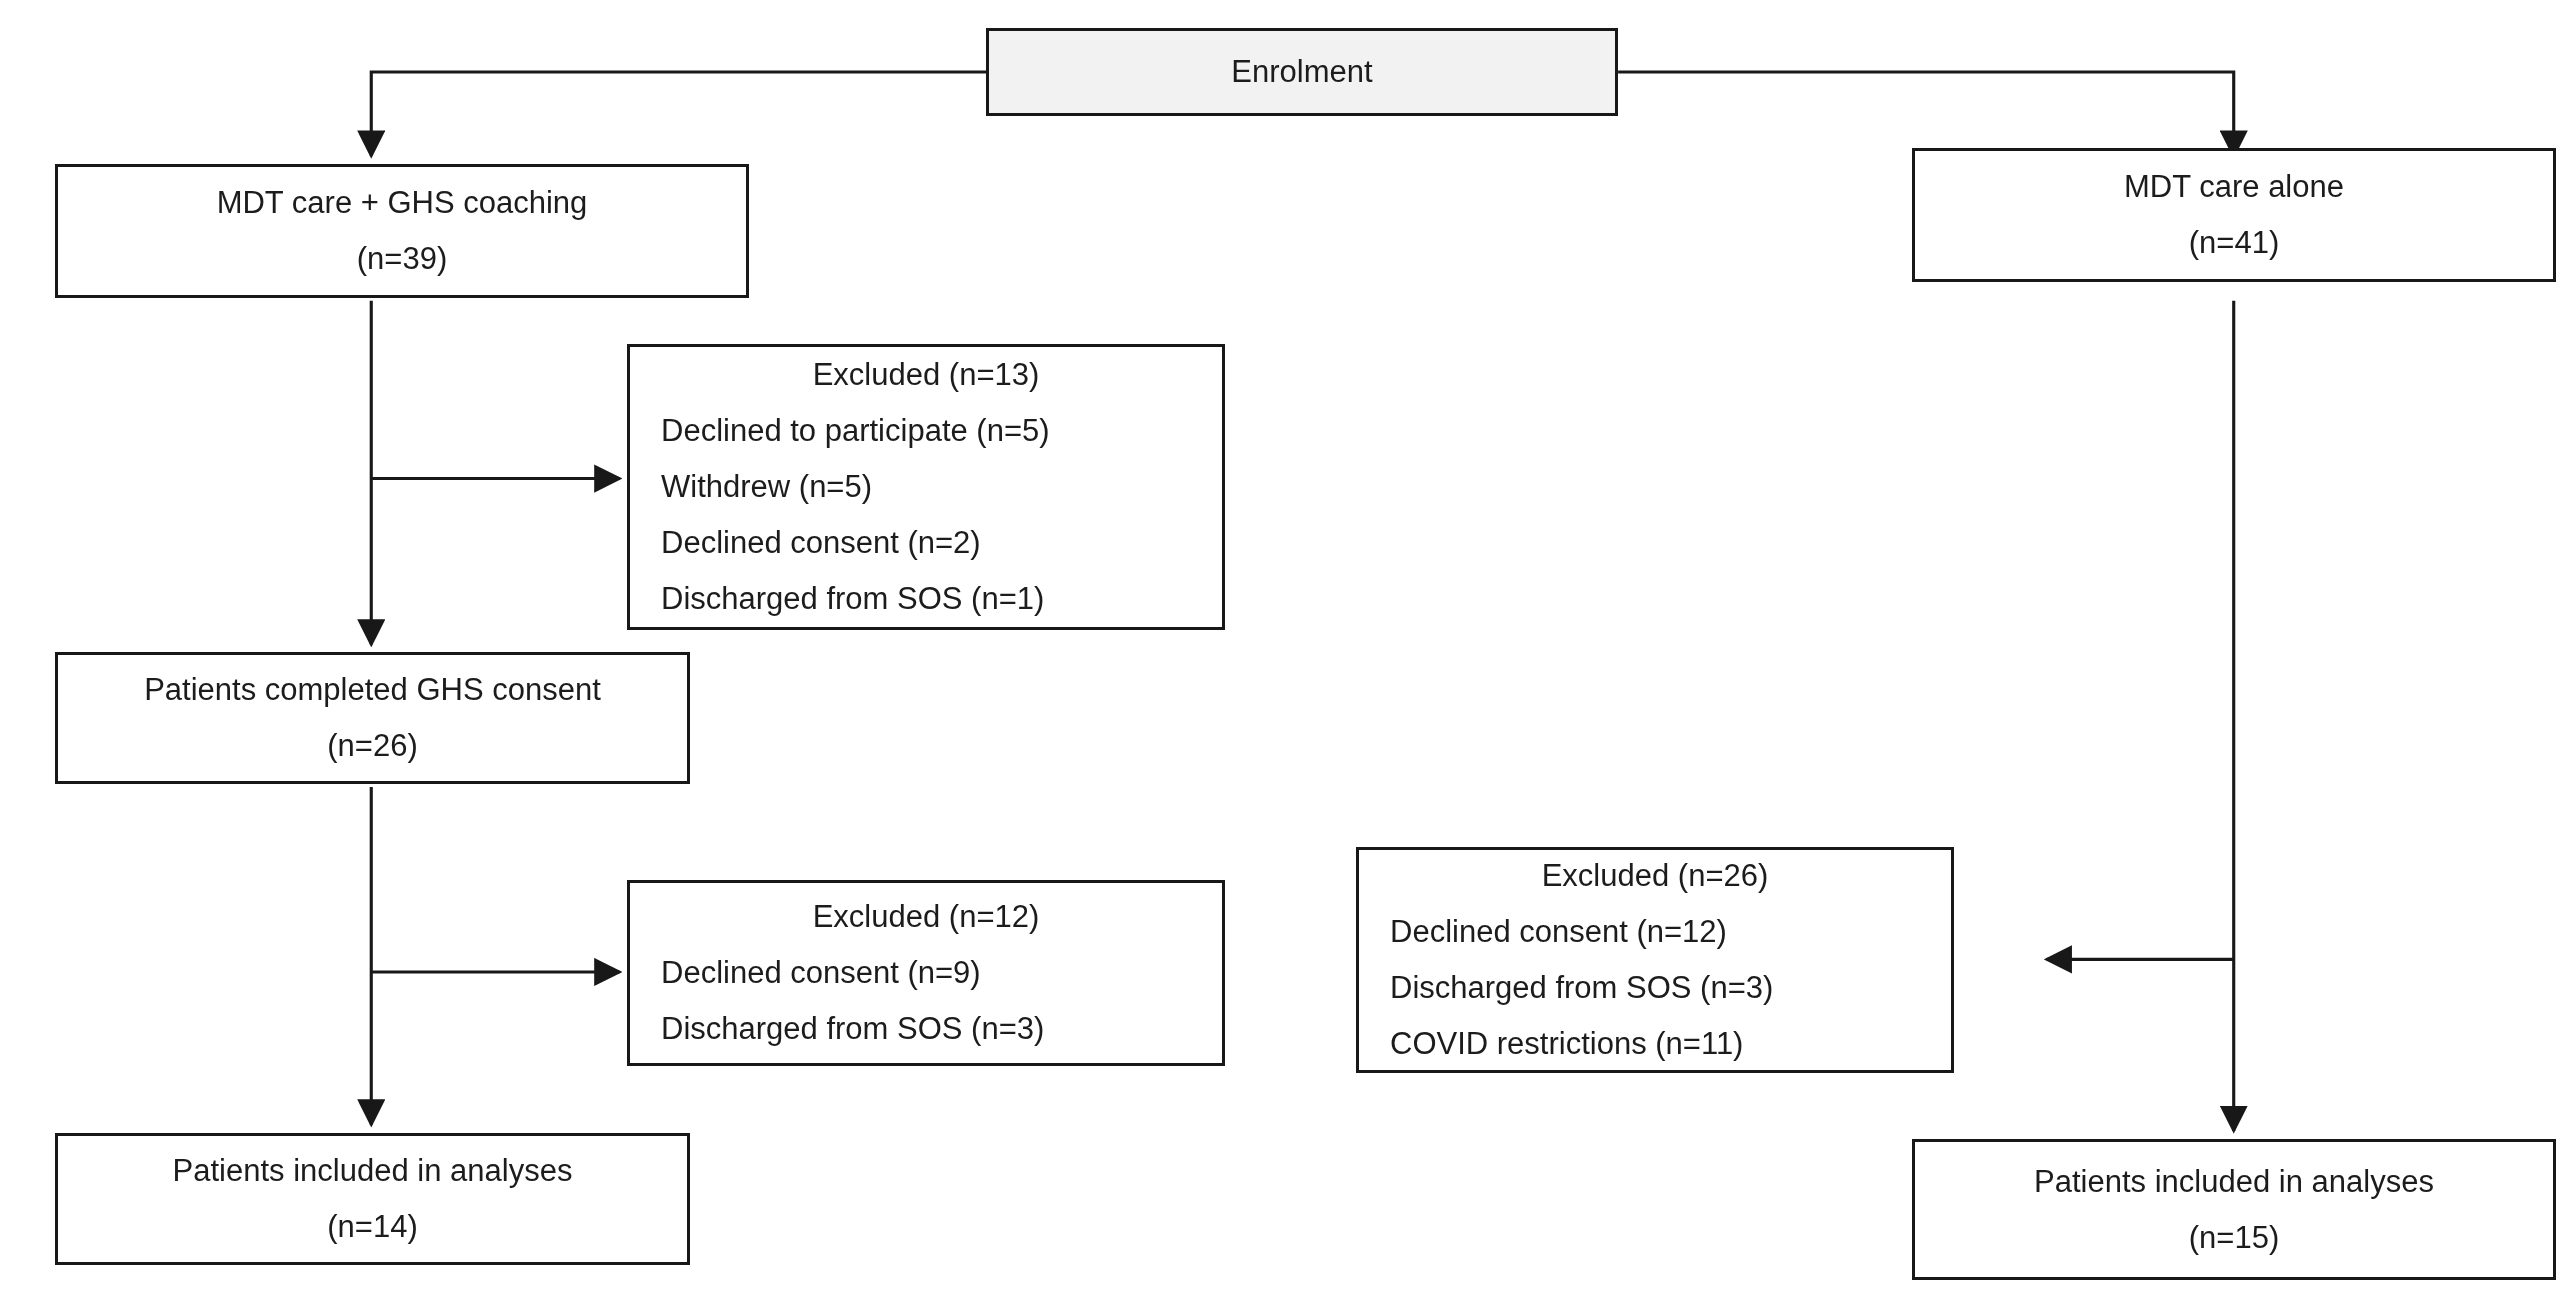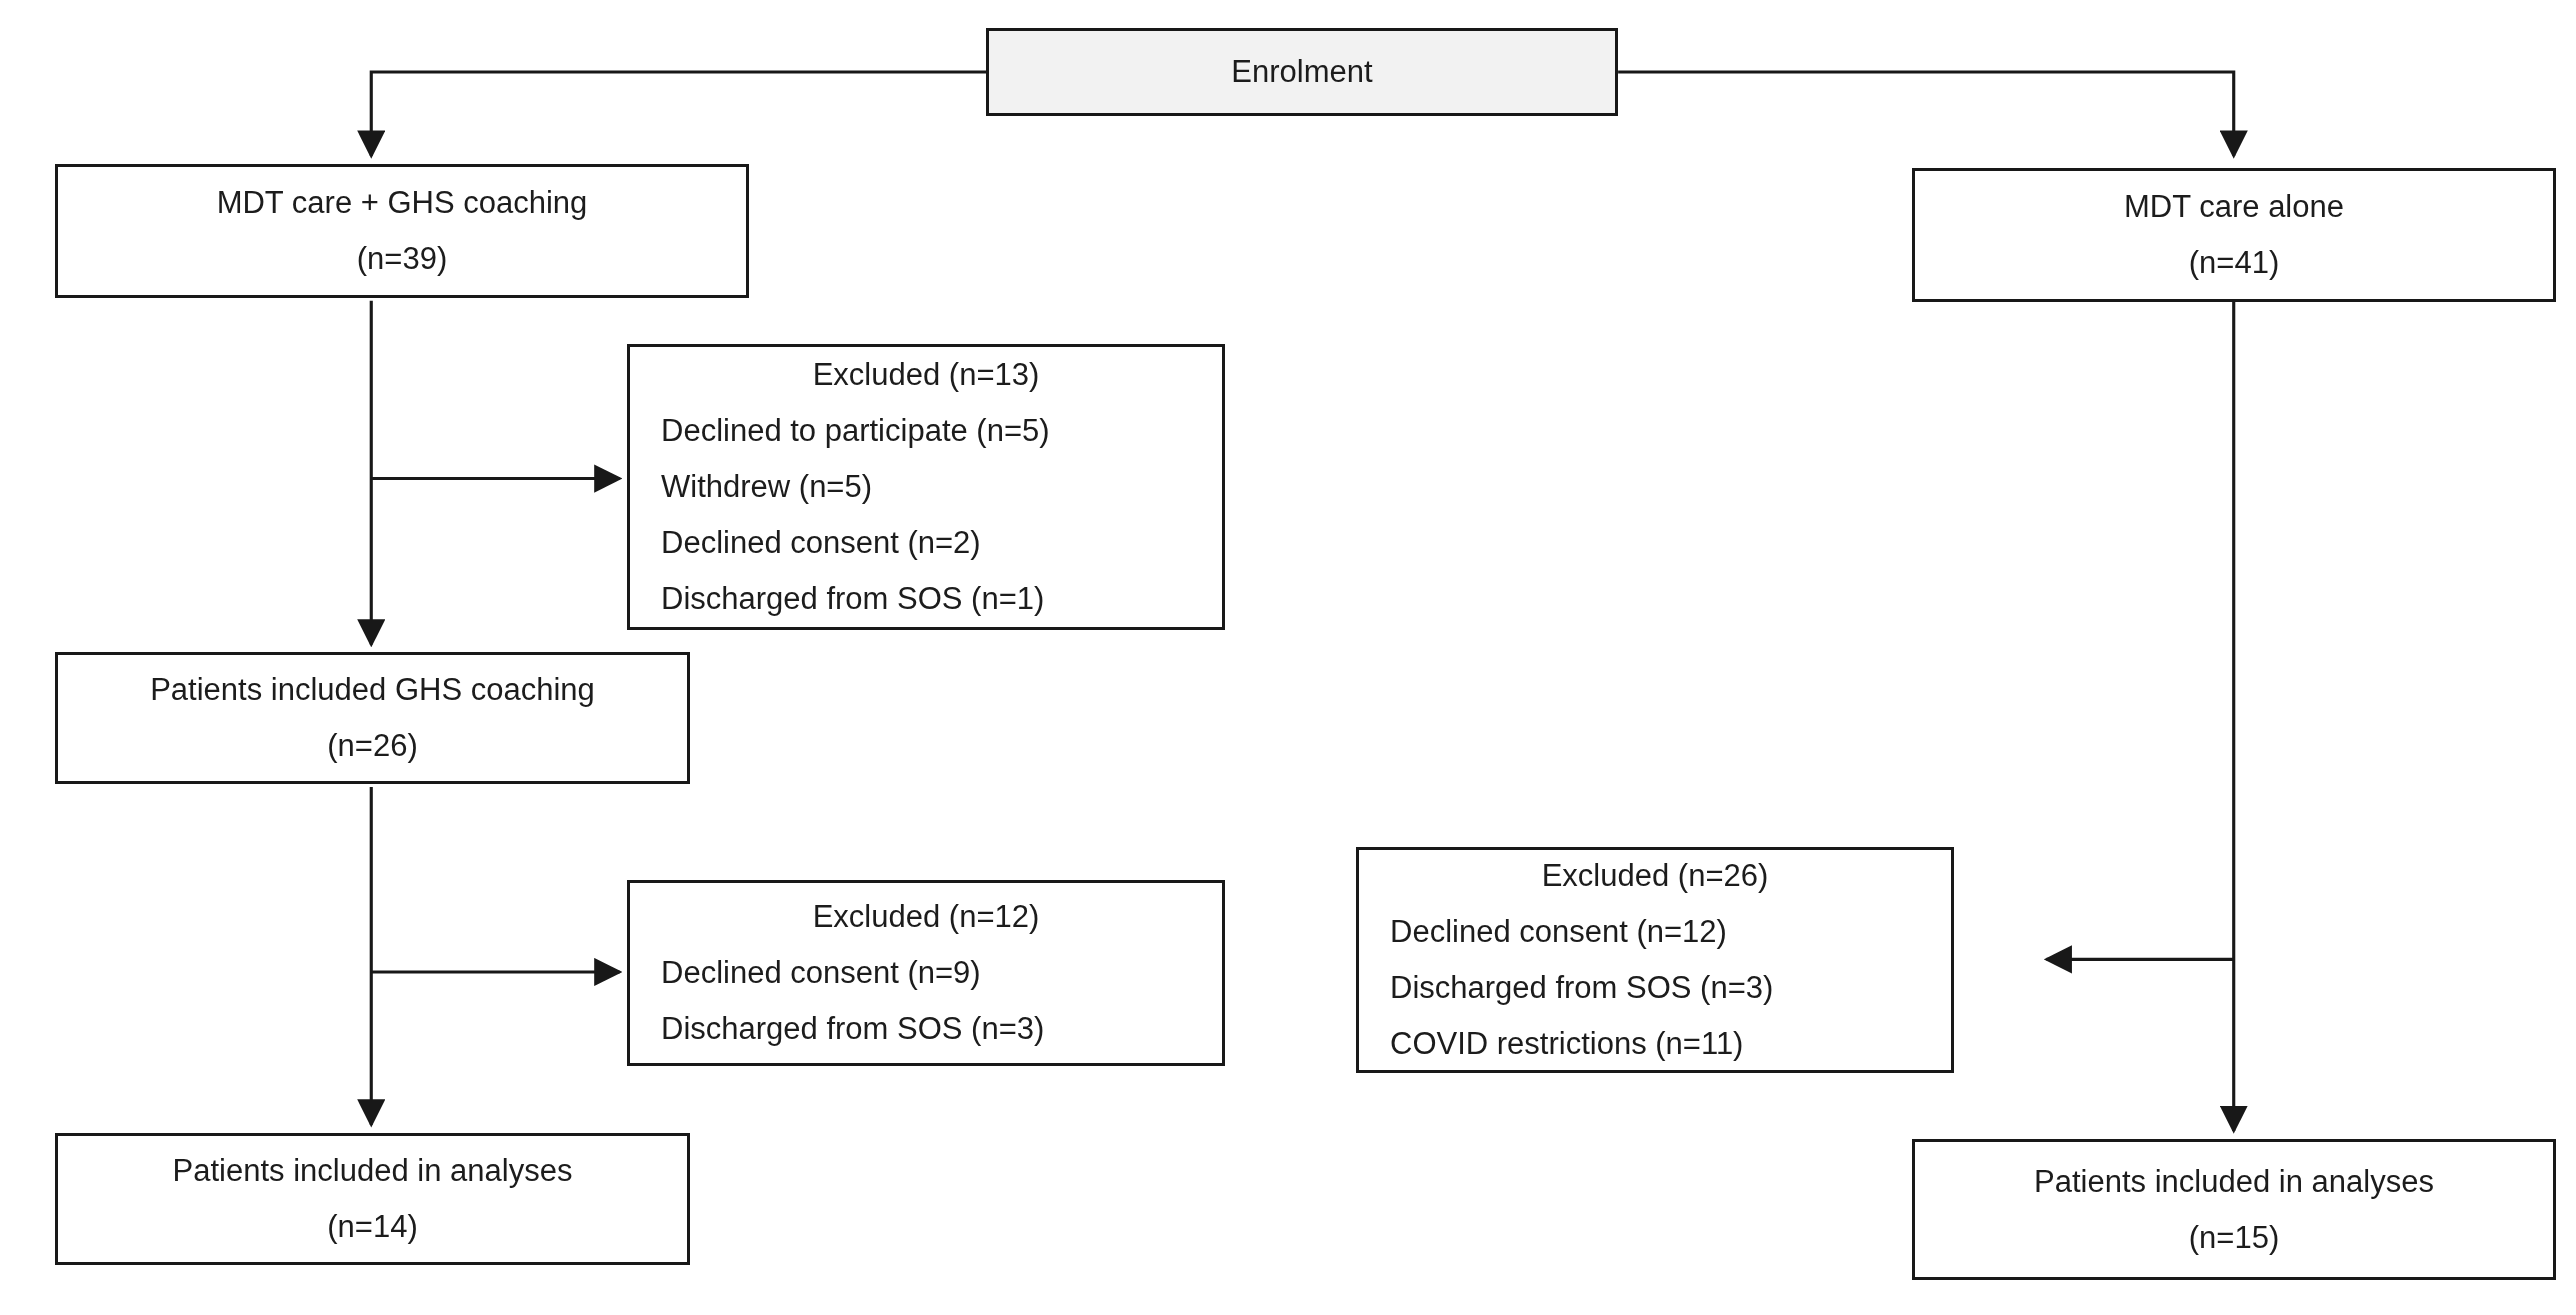--- a/index.html
+++ b/index.html
@@ -57,35 +57,35 @@
 
   <div class="node gray" style="left:986px; top:28px; width:632px; height:88px;">
     <div class="line">Enrolment</div>
   </div>
 
   <div class="node" style="left:55px; top:164px; width:694px; height:134px;">
     <div class="line">MDT care + GHS coaching</div>
     <div class="line">(n=39)</div>
   </div>
 
-  <div class="node" style="left:1912px; top:168px; width:644px; height:134px;">
+  <div class="node" style="left:1912px; top:148px; width:644px; height:134px;">
     <div class="line">MDT care alone</div>
     <div class="line">(n=41)</div>
   </div>
 
   <div class="node" style="left:627px; top:344px; width:598px; height:286px;">
     <div class="line">Excluded (n=13)</div>
     <div class="item">Declined to participate (n=5)</div>
     <div class="item">Withdrew (n=5)</div>
     <div class="item">Declined consent (n=2)</div>
     <div class="item">Discharged from SOS (n=1)</div>
   </div>
 
   <div class="node" style="left:55px; top:652px; width:635px; height:132px;">
-    <div class="line">Patients included GHS coaching</div>
+    <div class="line">Patients completed GHS consent</div>
     <div class="line">(n=26)</div>
   </div>
 
   <div class="node" style="left:627px; top:880px; width:598px; height:186px;">
     <div class="line">Excluded (n=12)</div>
     <div class="item">Declined consent (n=9)</div>
     <div class="item">Discharged from SOS (n=3)</div>
   </div>
 
   <div class="node" style="left:55px; top:1133px; width:635px; height:132px;">

